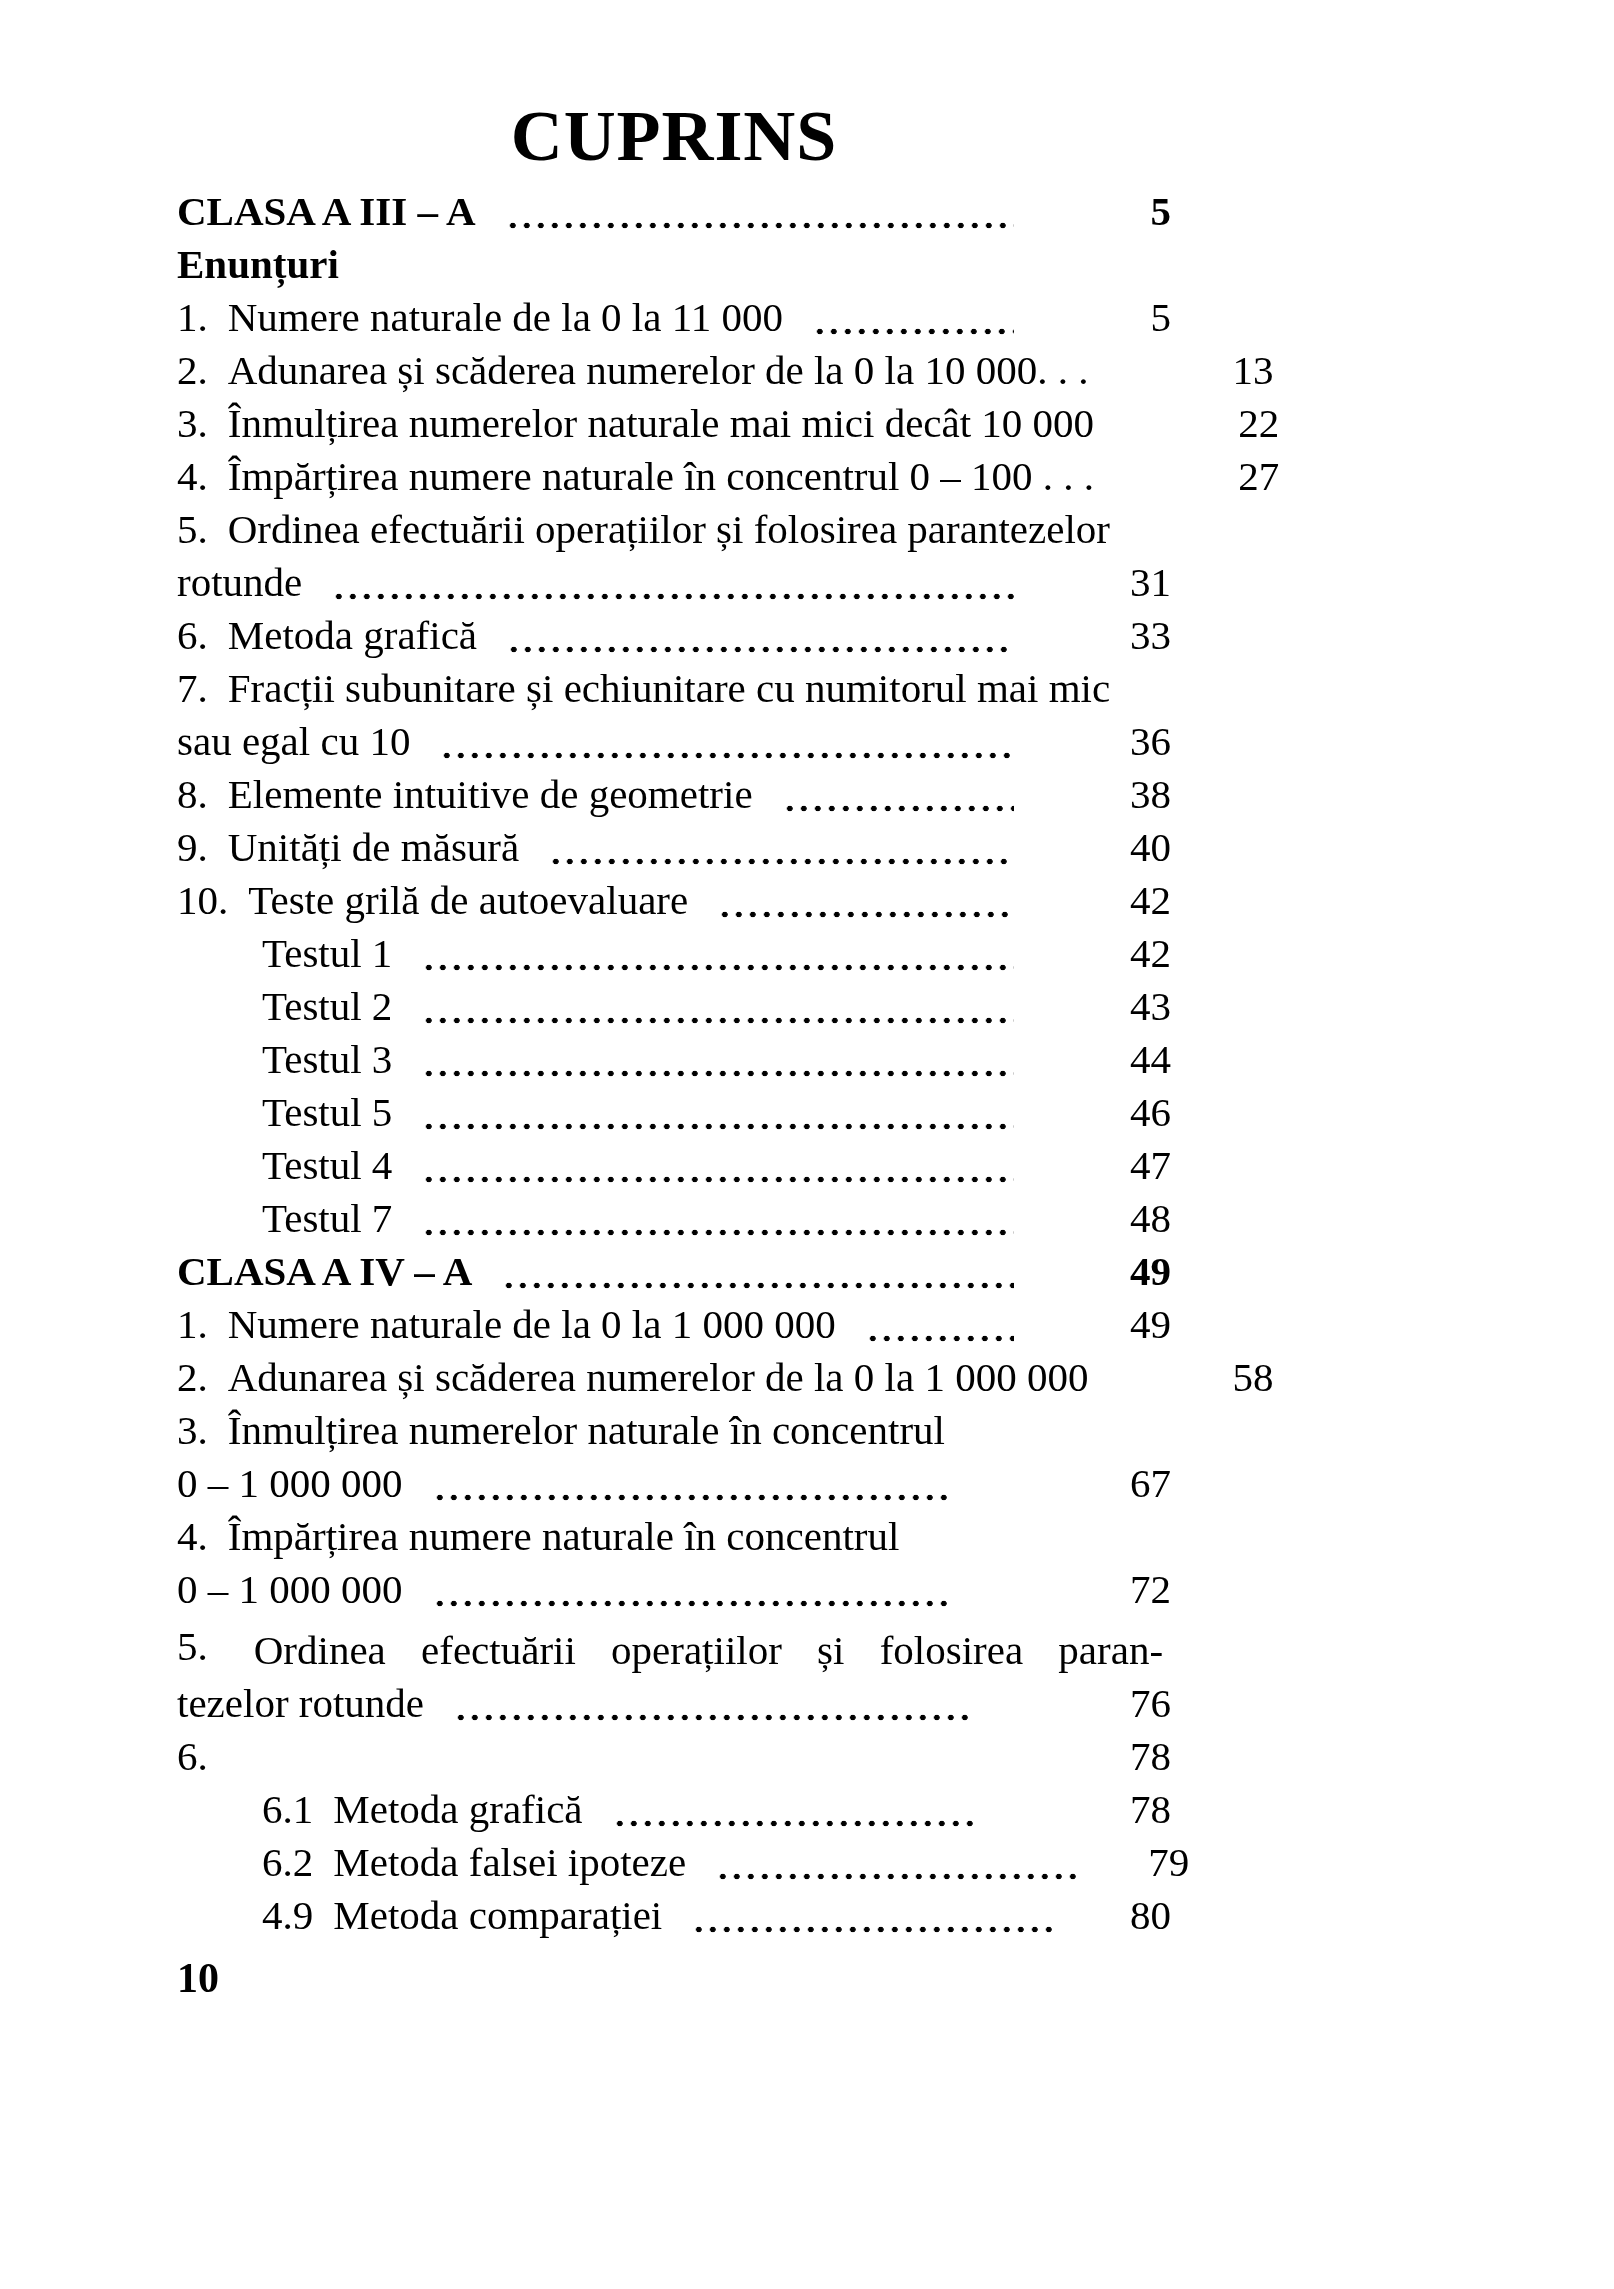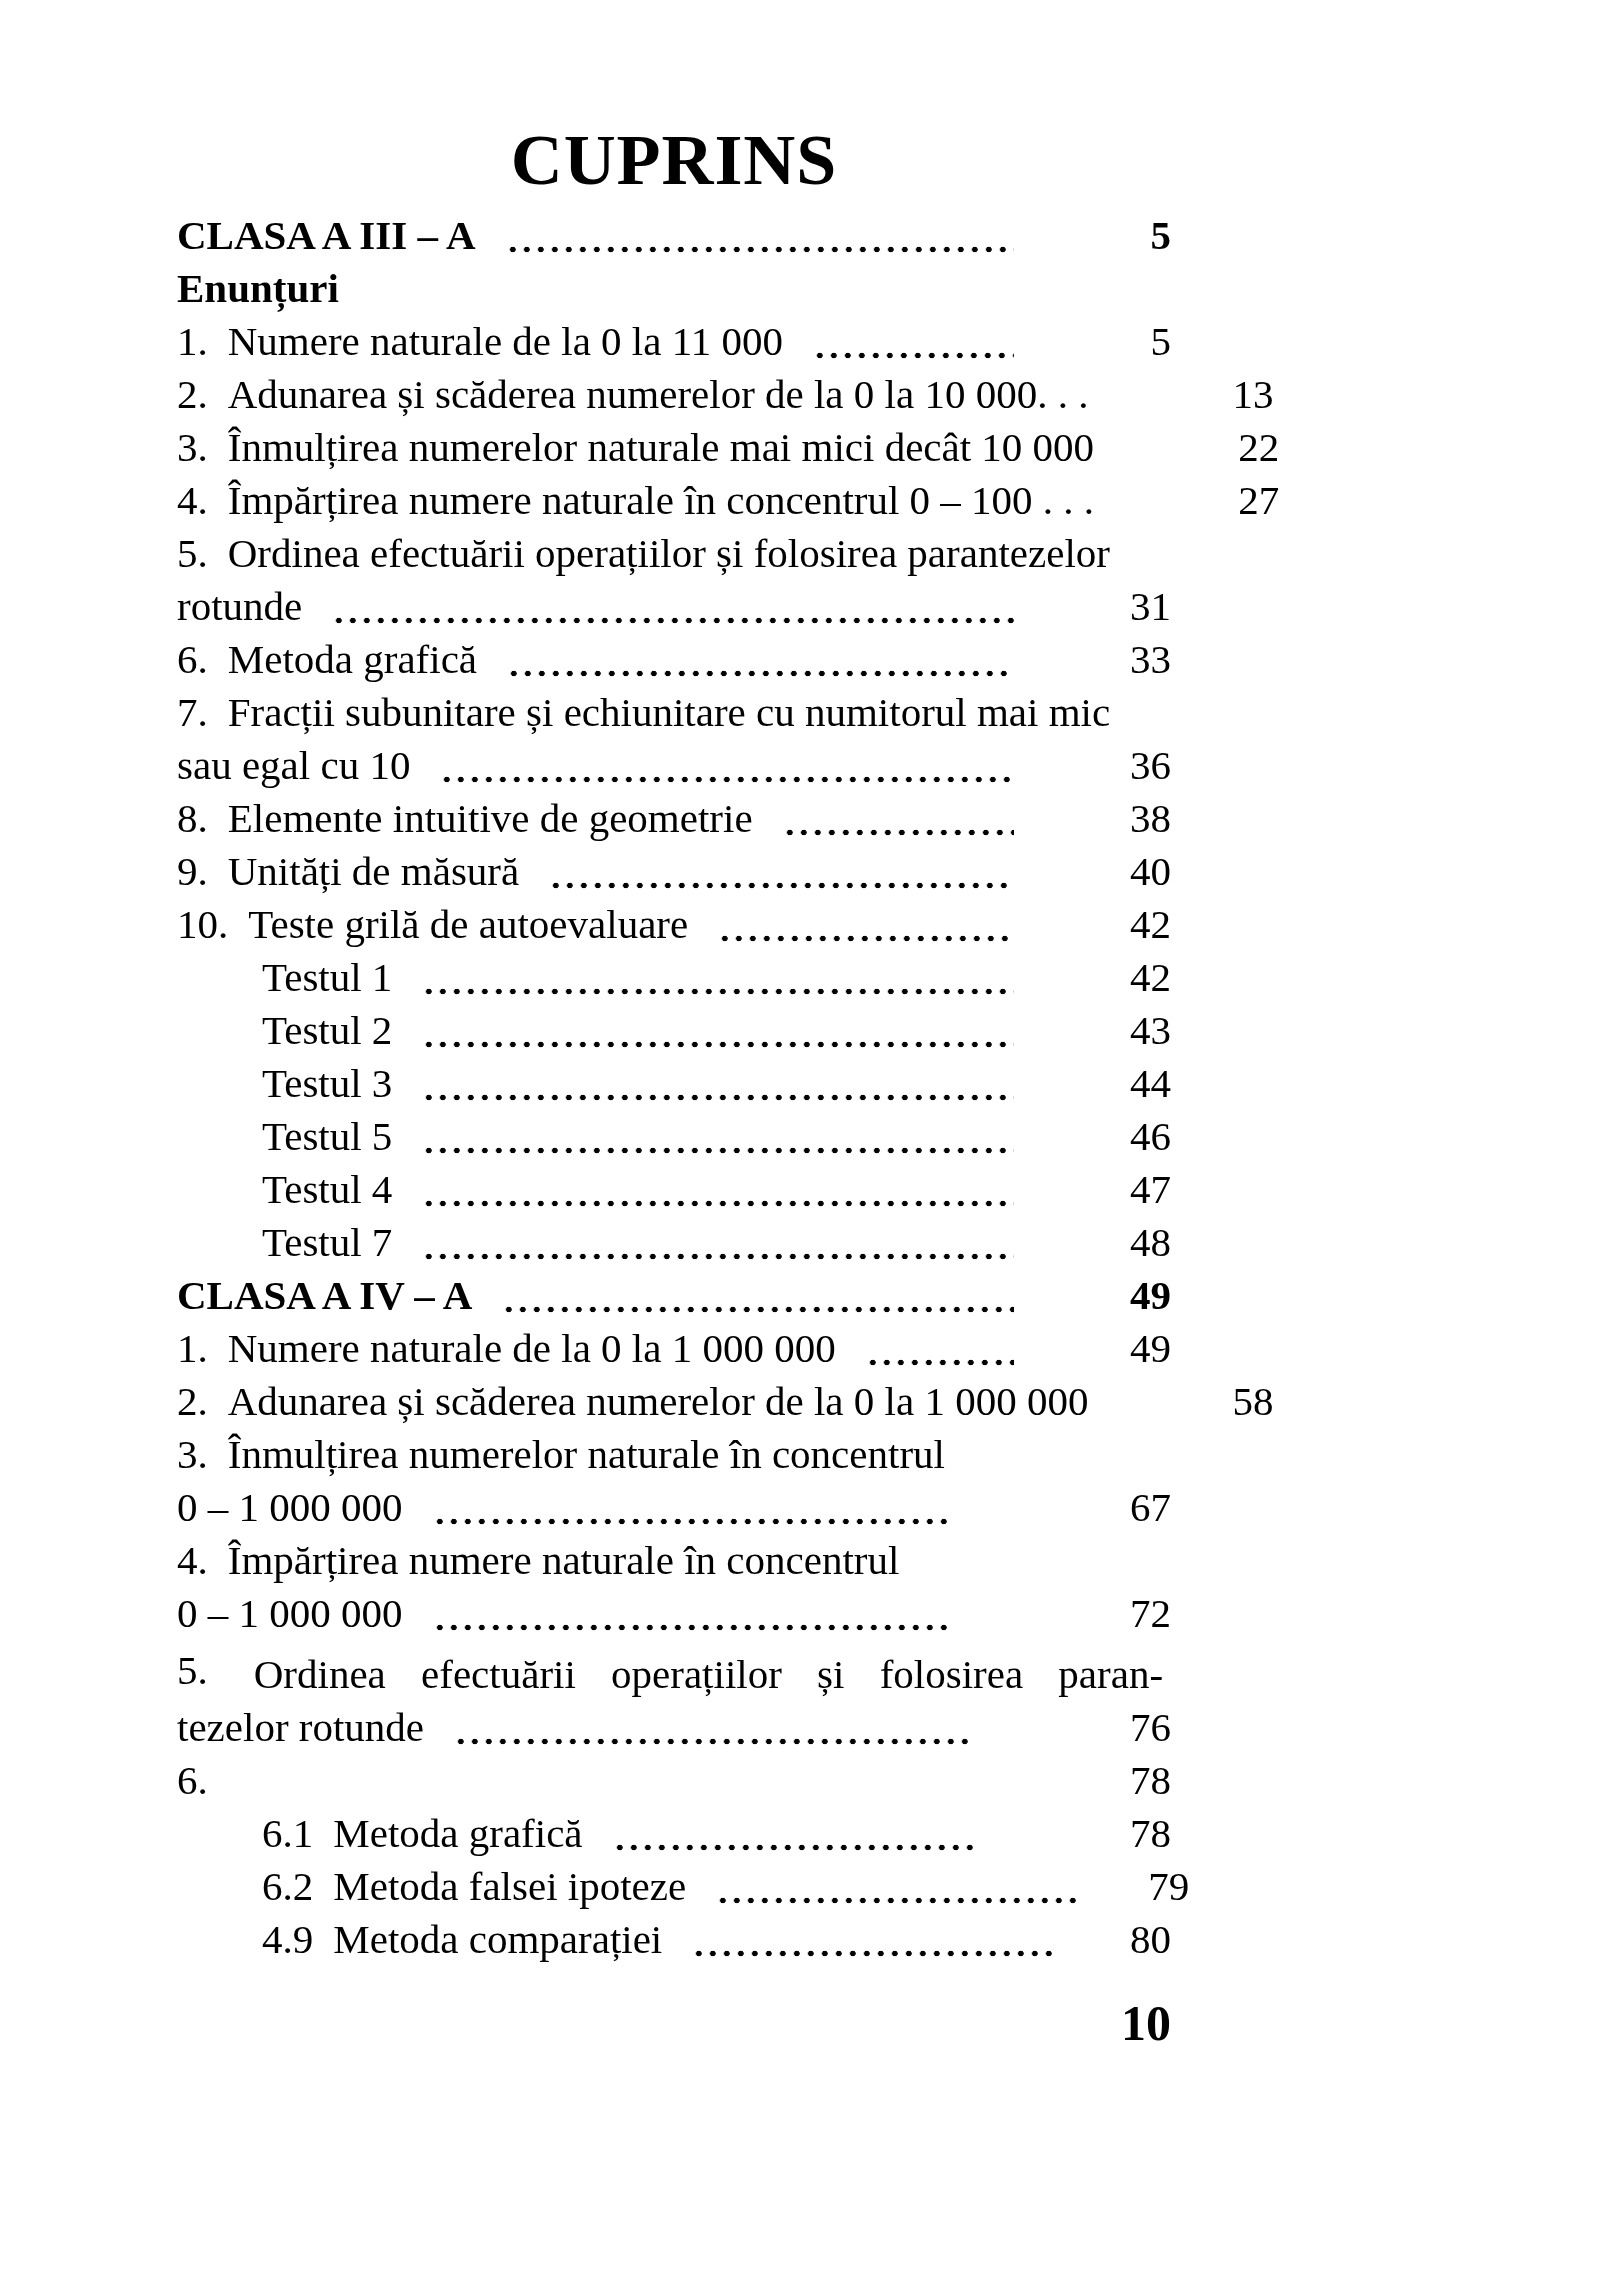--- a/index.html
+++ b/index.html
@@ -11,21 +11,21 @@
     width: 1614px;
     height: 2290px;
     font-family: "Liberation Serif", "DejaVu Serif", serif;
     color: #000000;
     overflow: hidden;
   }
   .page {
     box-sizing: border-box;
     width: 1354px;
     height: 2290px;
-    padding: 118px 183px 0 177px;
+    padding: 94px 183px 0 177px;
     font-family: Liberation Serif, serif;
   }
   .title {
     text-align: center;
     font-size: 72px;
     font-weight: bold;
     line-height: 85px;
     margin: 0 0 5.5px 0;
     letter-spacing: 0.9px;
   }
@@ -54,24 +54,24 @@
     background-position: 1.8px center;
   }
   .leader.full { flex: 1 1 auto; min-width: 37px; }
   .leader.none { flex: 1 1 auto; background: none; }
   .leader.mid   { flex: 0 0 517px; }
   .leader.short { flex: 0 0 369px; }
   .spacer.gap-fixed { flex: 0 0 51px; }
   .spacer.gap-fill  { flex: 1 1 auto; }
   .pagenum { flex: 0 0 106px; text-align: right; }
   .footer {
-    text-align: right;
-    font-size: 50px;
+    text-align: left;
+    font-size: 42px;
     font-weight: bold;
-    margin-top: 28px;
+    margin-top: 12px;
   }
 </style>
 </head>
 <body>
 
 <div class="page">
   <h1 class="title">CUPRINS</h1>
   <div class="toc-list">
       <div class="row bold">
         <span class="text">CLASA A III – A</span>

